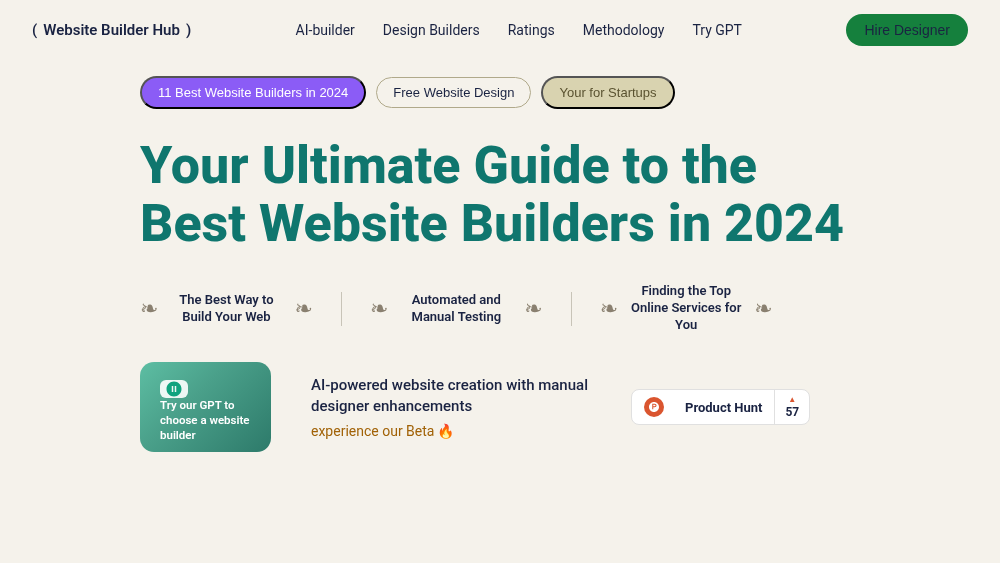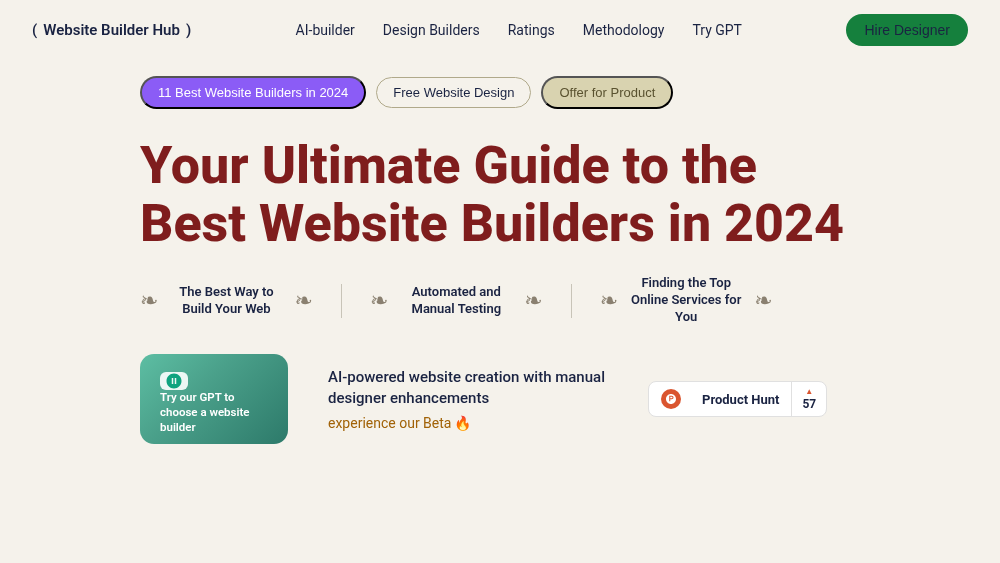--- a/index.html
+++ b/index.html
@@ -86,22 +86,22 @@
       padding: 7px 16px;
       font-size: 13px;
       cursor: pointer;
     }
 
     
     h1 {
       font-size: 52px;
       font-weight: 800;
       line-height: 1.12;
-      color: #7f1d1d;
-      margin-bottom: 22px;
+      color: #0f766e;
+      margin-bottom: 30px;
       max-width: 720px;
     }
 
     
     .badges-row {
       display: flex;
       gap: 0px;
       margin-bottom: 28px;
       align-items: center;
     }
@@ -138,21 +138,21 @@
       display: flex;
       align-items: center;
       gap: 40px;
     }
 
     
     .gpt-card {
       background: linear-gradient(135deg, #5dbea3 0%, #4aa08a 40%, #2d7a6a 100%);
       border-radius: 14px;
       padding: 18px 20px;
-      width: 148px;
+      width: 131px;
       height: 90px;
       display: flex;
       flex-direction: column;
       justify-content: space-between;
       cursor: pointer;
     }
     .gpt-icon {
       width: 28px;
       height: 28px;
       background-color: rgba(255,255,255,0.9);
@@ -268,21 +268,21 @@
     <a href="#">Try GPT</a>
   </nav>
   <button class="hire-btn">Hire Designer</button>
 </header>
 
 <main>
 
   <div class="pills">
     <button class="pill-dark">11 Best Website Builders in 2024</button>
     <button class="pill-outline">Free Website Design</button>
-    <button class="pill-olive">Offer for Product</button>
+    <button class="pill-olive">Your for Startups</button>
   </div>
 
   <h1>Your Ultimate Guide to the Best Website Builders in 2024</h1>
 
   <div class="badges-row">
     <div class="badge-item">
       <span class="laurel">❧</span>
       <span class="badge-text">The Best Way to Build Your Web</span>
       <span class="laurel">❧</span>
     </div>

